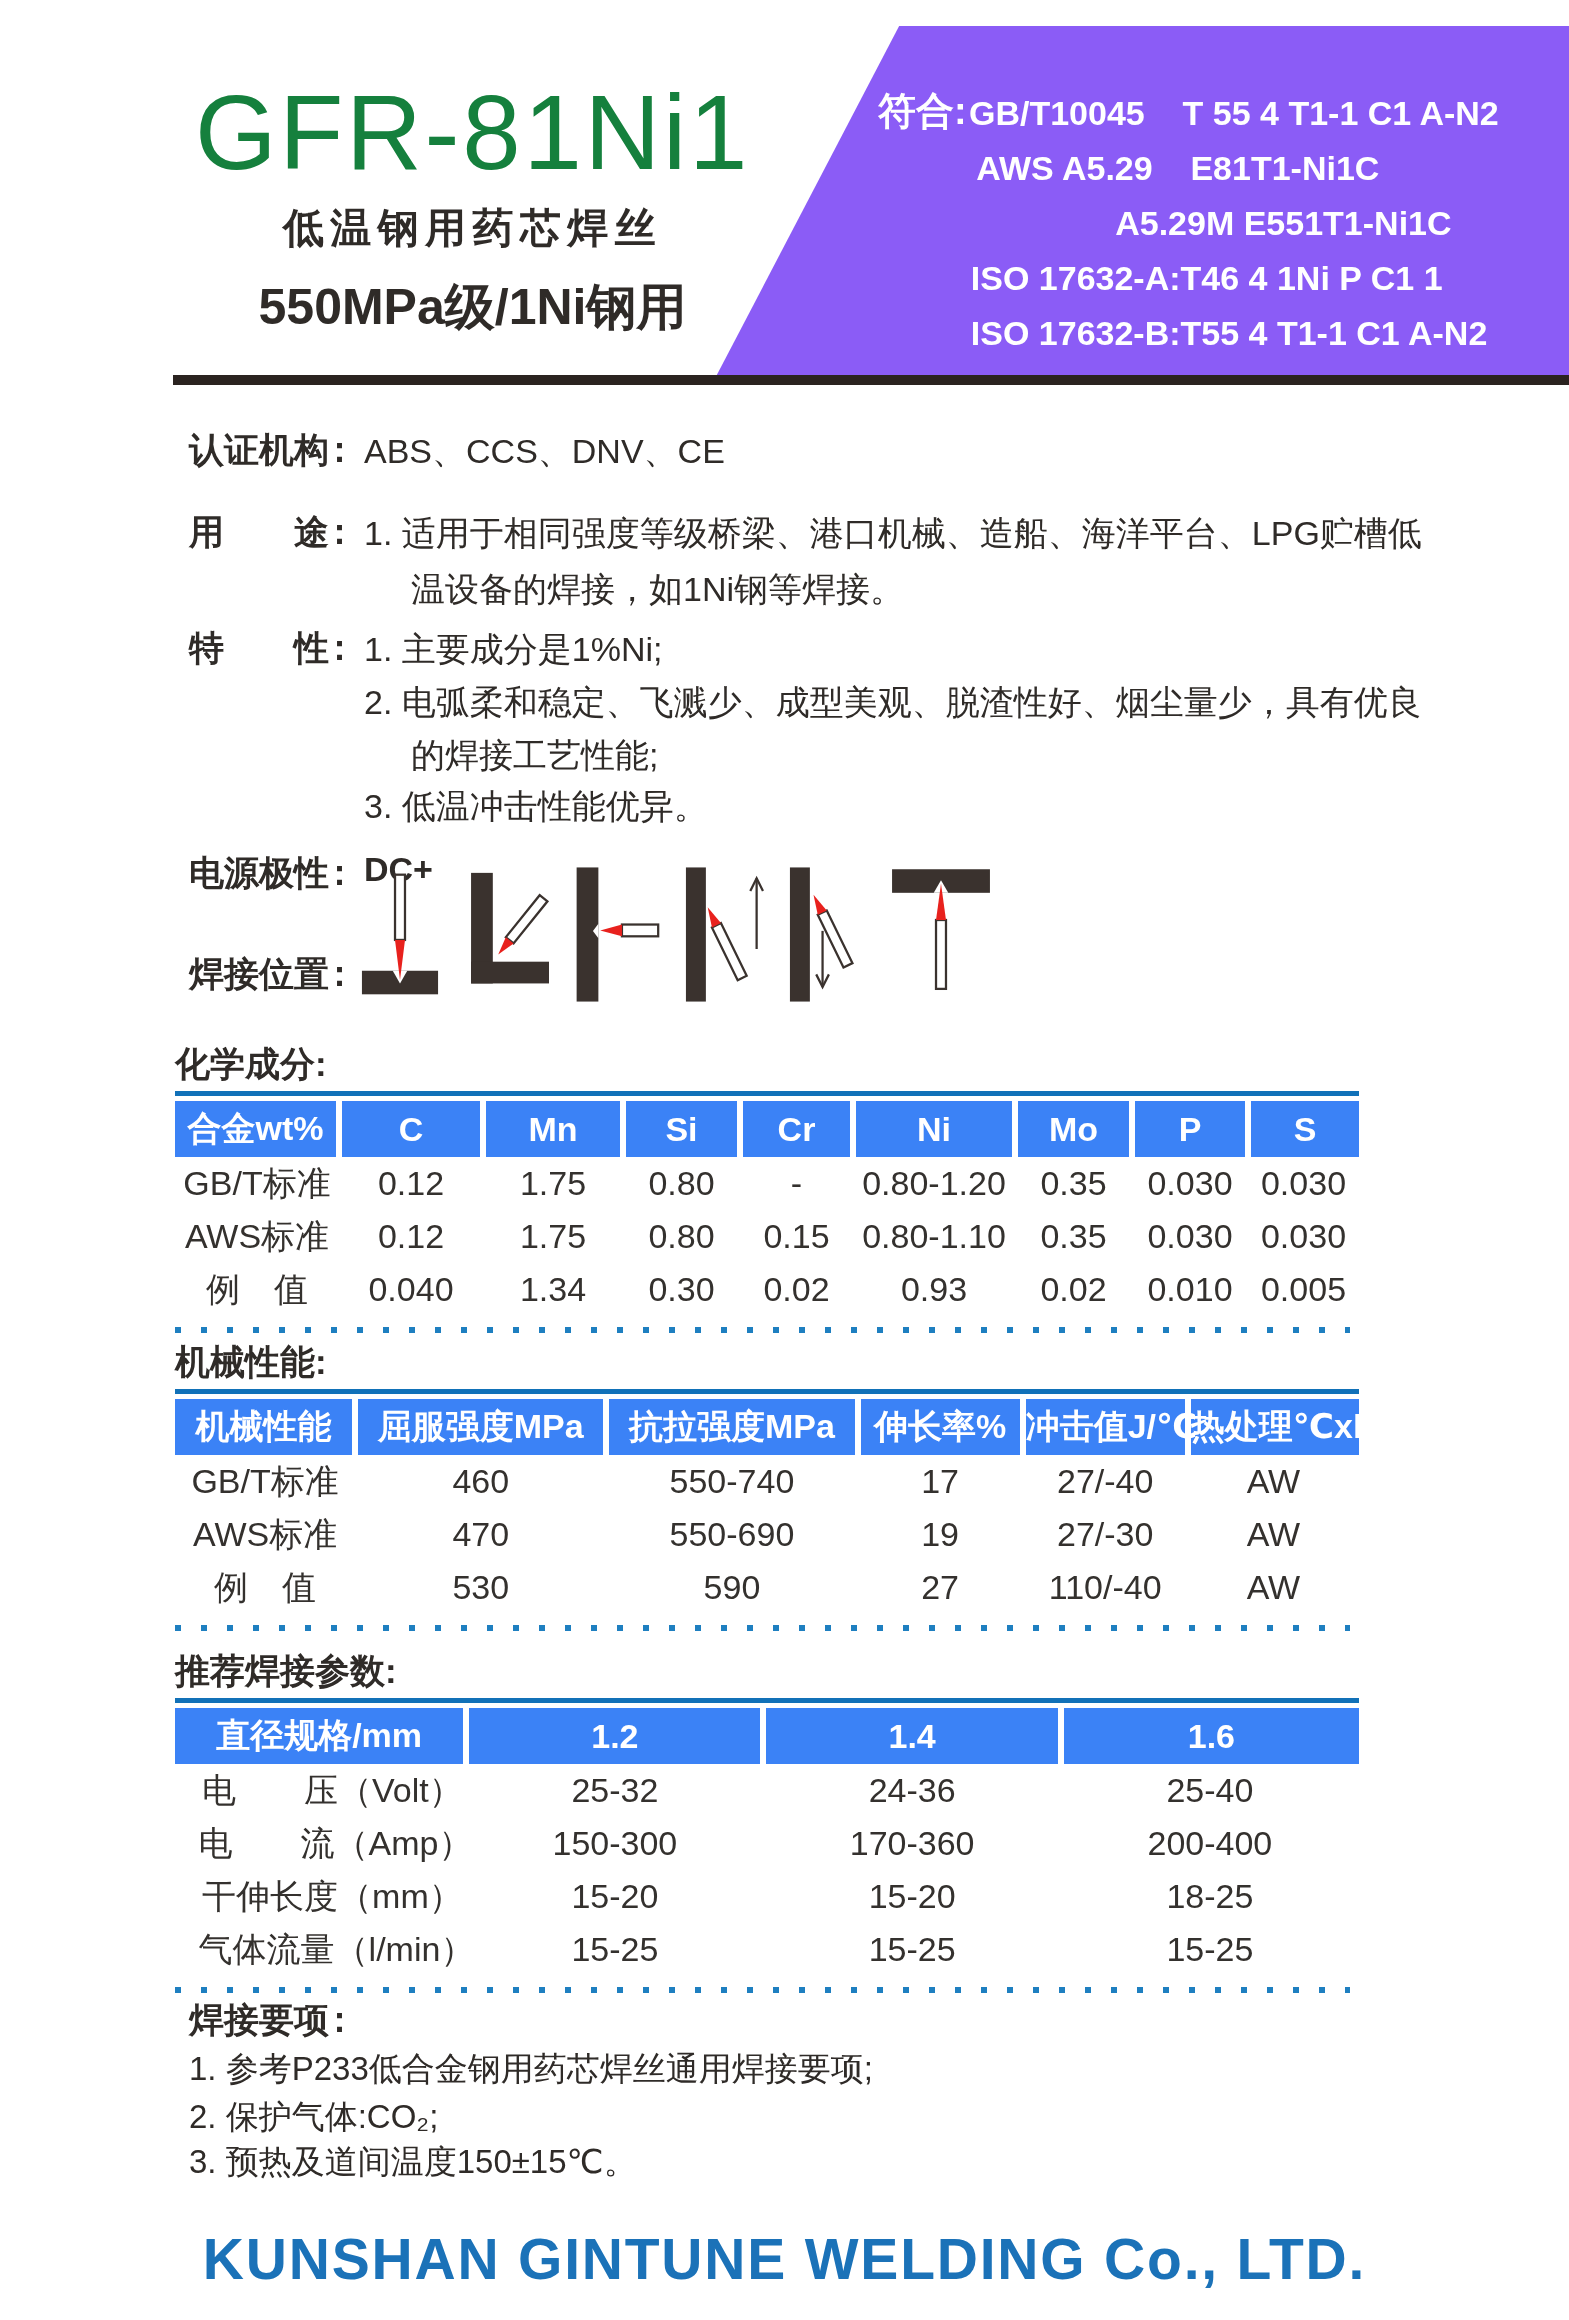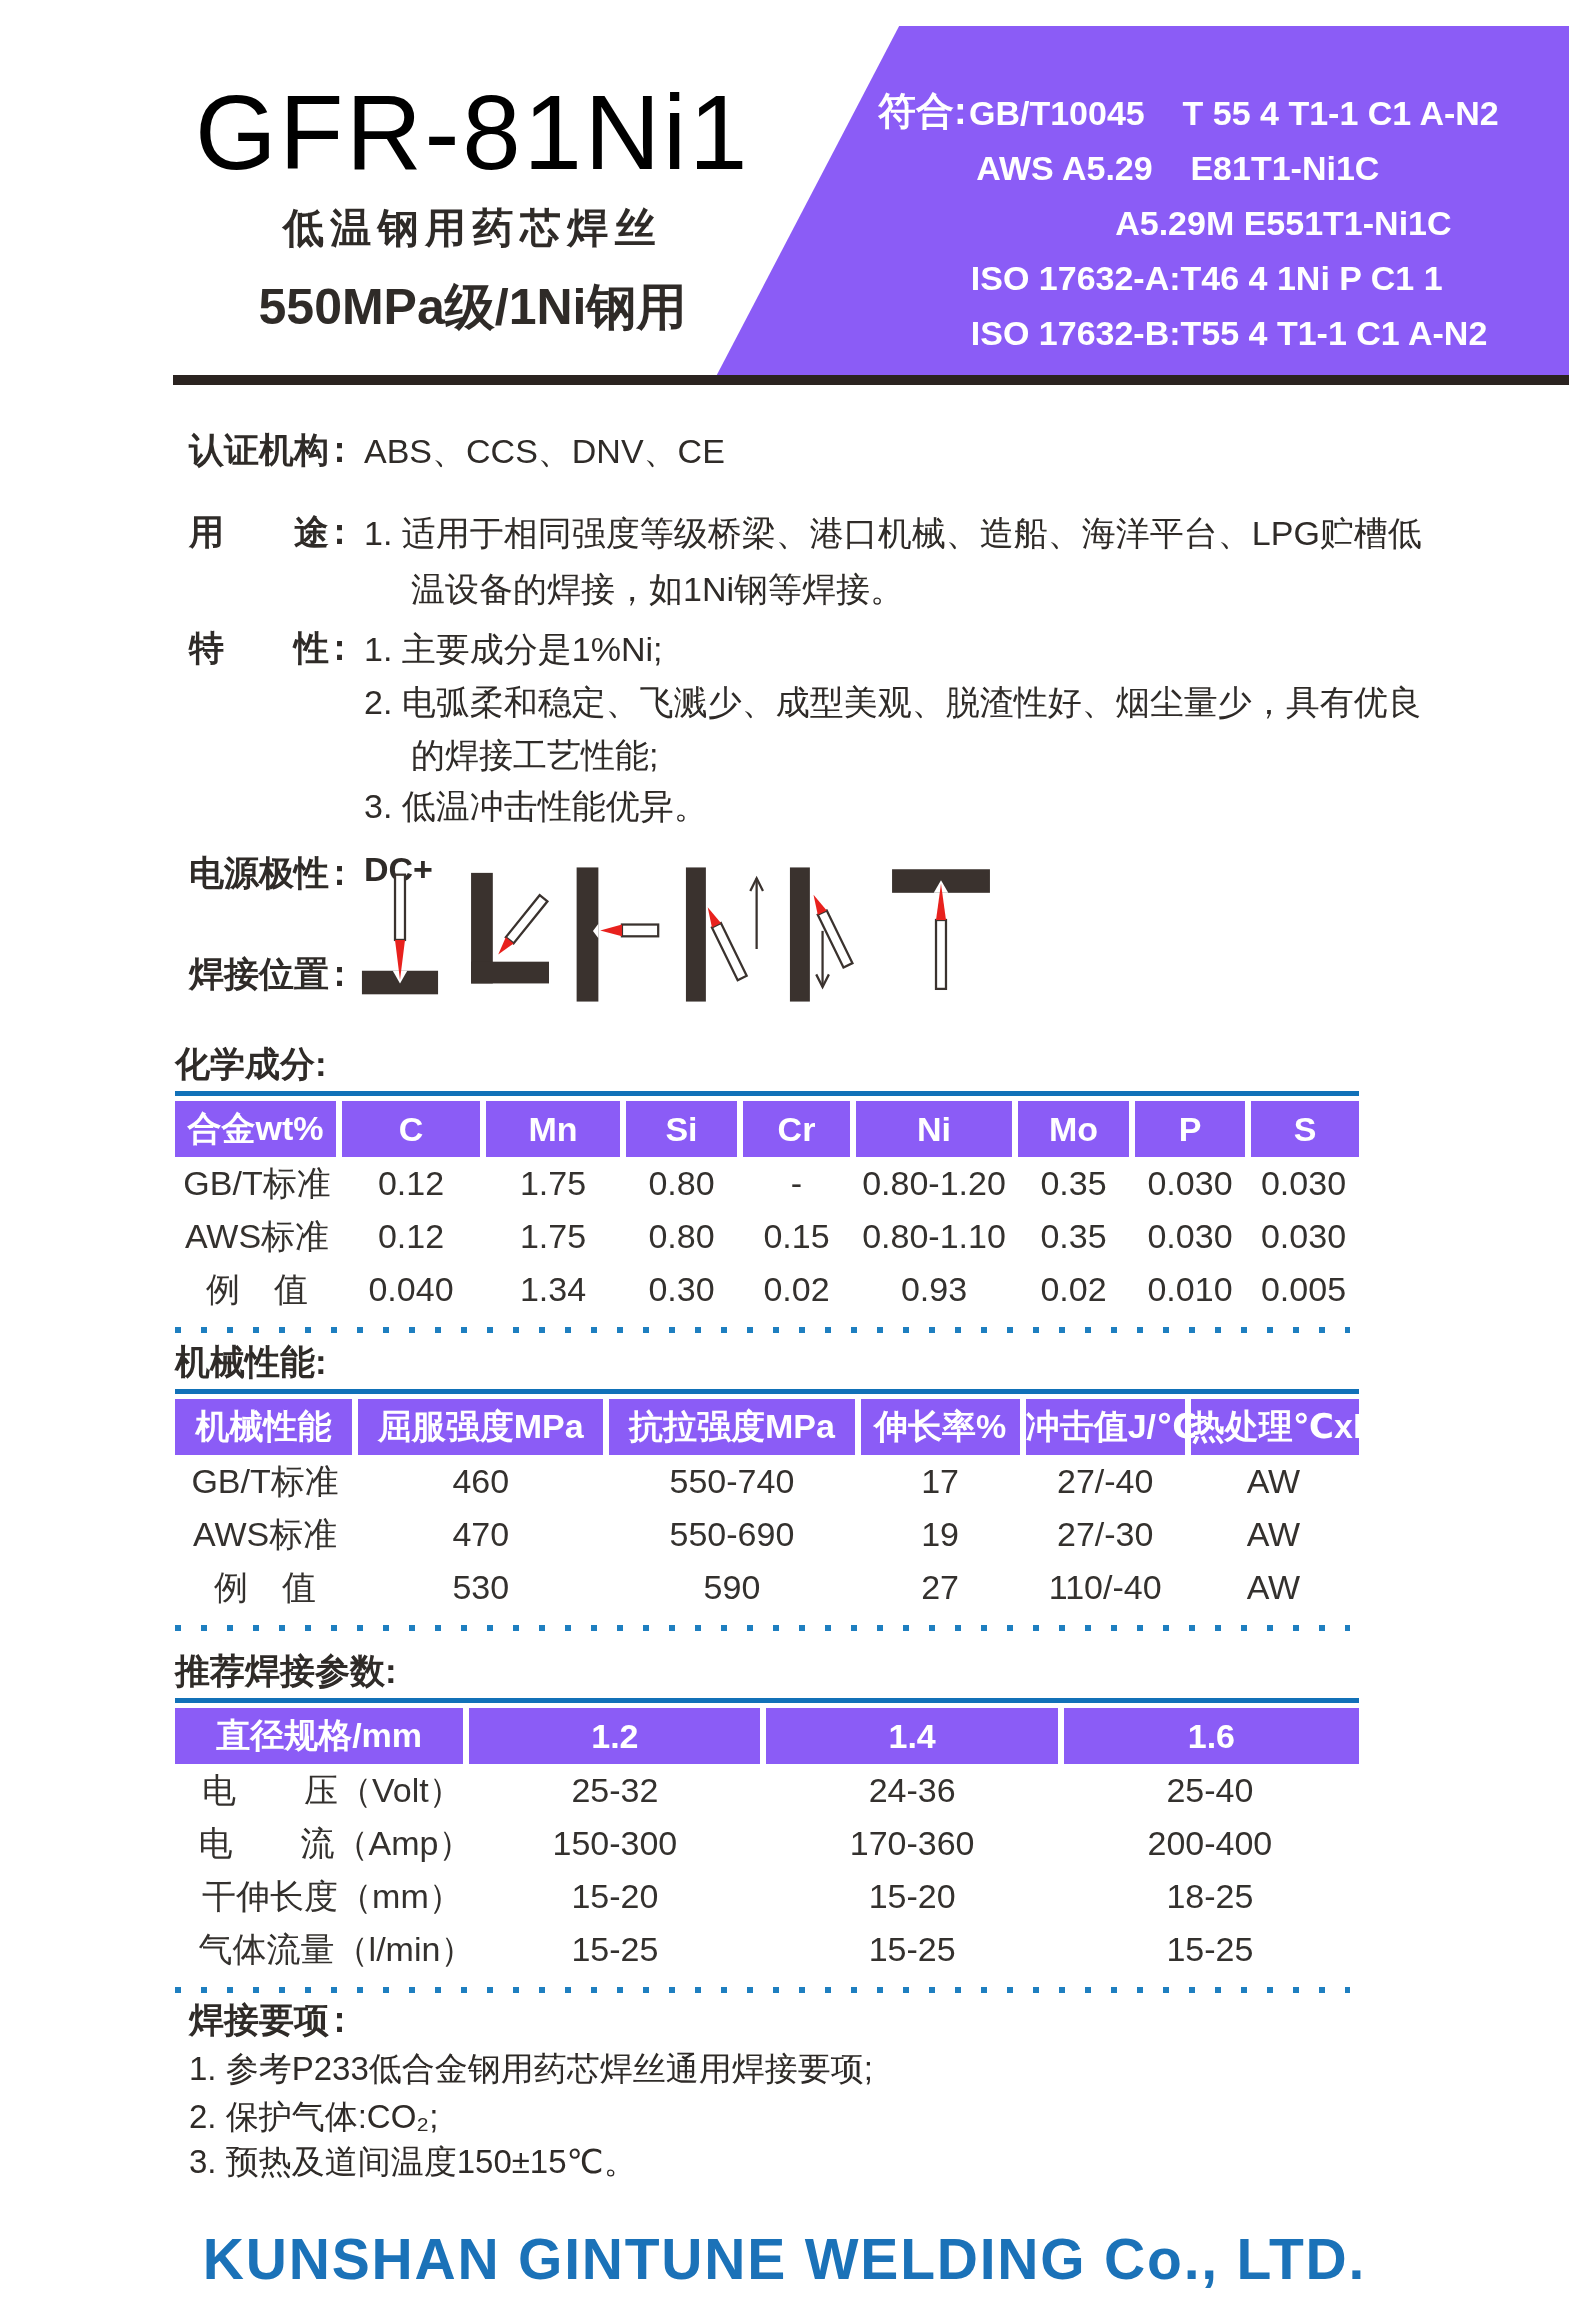--- a/index.html
+++ b/index.html
@@ -3,21 +3,21 @@
 <meta charset="utf-8">
 <style>
   html,body { margin:0; padding:0; background:#ffffff; }
   .page {
     position:relative; width:1569px; height:2320px; background:#ffffff;
     font-family:"Liberation Sans","DejaVu Sans",sans-serif; color:#33302d; overflow:hidden;
   }
 
   
   .header-title { position:absolute; left:109px; top:65px; width:727px; text-align:center; }
-  .title { font-size:105px; line-height:136px; letter-spacing:2.7px; color:#000000; white-space:pre; }
+  .title { font-size:105px; line-height:136px; letter-spacing:2.7px; color:#15803d; white-space:pre; }
   .sub1  { font-size:41px; font-weight:bold; letter-spacing:6.4px; color:#2f2b28; white-space:pre; }
   .sub2  { margin-top:18px; font-size:50px; font-weight:bold; color:#2f2b28; white-space:pre; }
 
   .std-panel {
     position:absolute; left:716px; top:25.5px; width:853px; height:351px;
     background:#8b5cf6; clip-path:polygon(21.5% 0, 100% 0, 100% 100%, 0 100%); color:#fff;
   }
   .std-label { position:absolute; left:162px; top:60px; font-size:38px; font-weight:bold; white-space:pre; }
   .std-lines { position:absolute; left:253px; top:60px; font-size:34px; font-weight:bold; line-height:55px; }
   .std-line  { white-space:pre; }
@@ -37,21 +37,21 @@
   
   .pos-icons { position:absolute; left:360px; top:862px; display:flex; gap:20px; align-items:flex-start; }
   .pos-icons svg { display:block; }
 
   
   .sec { position:absolute; left:175px; width:1184px; }
   .sec-label { font-size:35px; font-weight:bold; color:#2f2b28; line-height:36px; margin-bottom:9px; white-space:pre; }
   .tbl-rule { height:4.5px; background:#1171b8; margin-bottom:5.5px; }
   table.tbl { border-collapse:collapse; width:1184px; table-layout:fixed; }
   table.tbl th {
-    background:#8b5cf6; color:#ffffff; font-size:34px; font-weight:bold;
+    background:#3b82f6; color:#ffffff; font-size:34px; font-weight:bold;
     height:56px; text-align:center; padding:0; border-left:6.4px solid #ffffff; white-space:pre;
   }
   table.tbl th:first-child { border-left:none; }
   table.tbl td { font-size:34px; color:#34312e; height:53px; text-align:center; padding:0; white-space:pre; }
   table.tbl td.left { text-align:center; padding-left:23.6px; }
   .dotted {
     height:6.4px; margin-top:11px; width:1175px;
     background-image:repeating-linear-gradient(to right, #1e7fc0 0 6.4px, transparent 6.4px 26px);
   }
 

